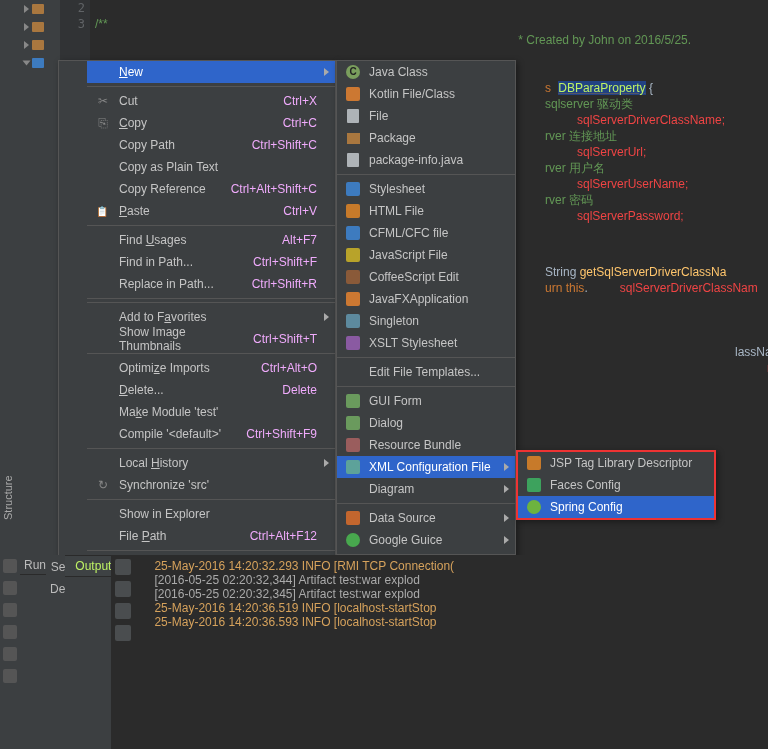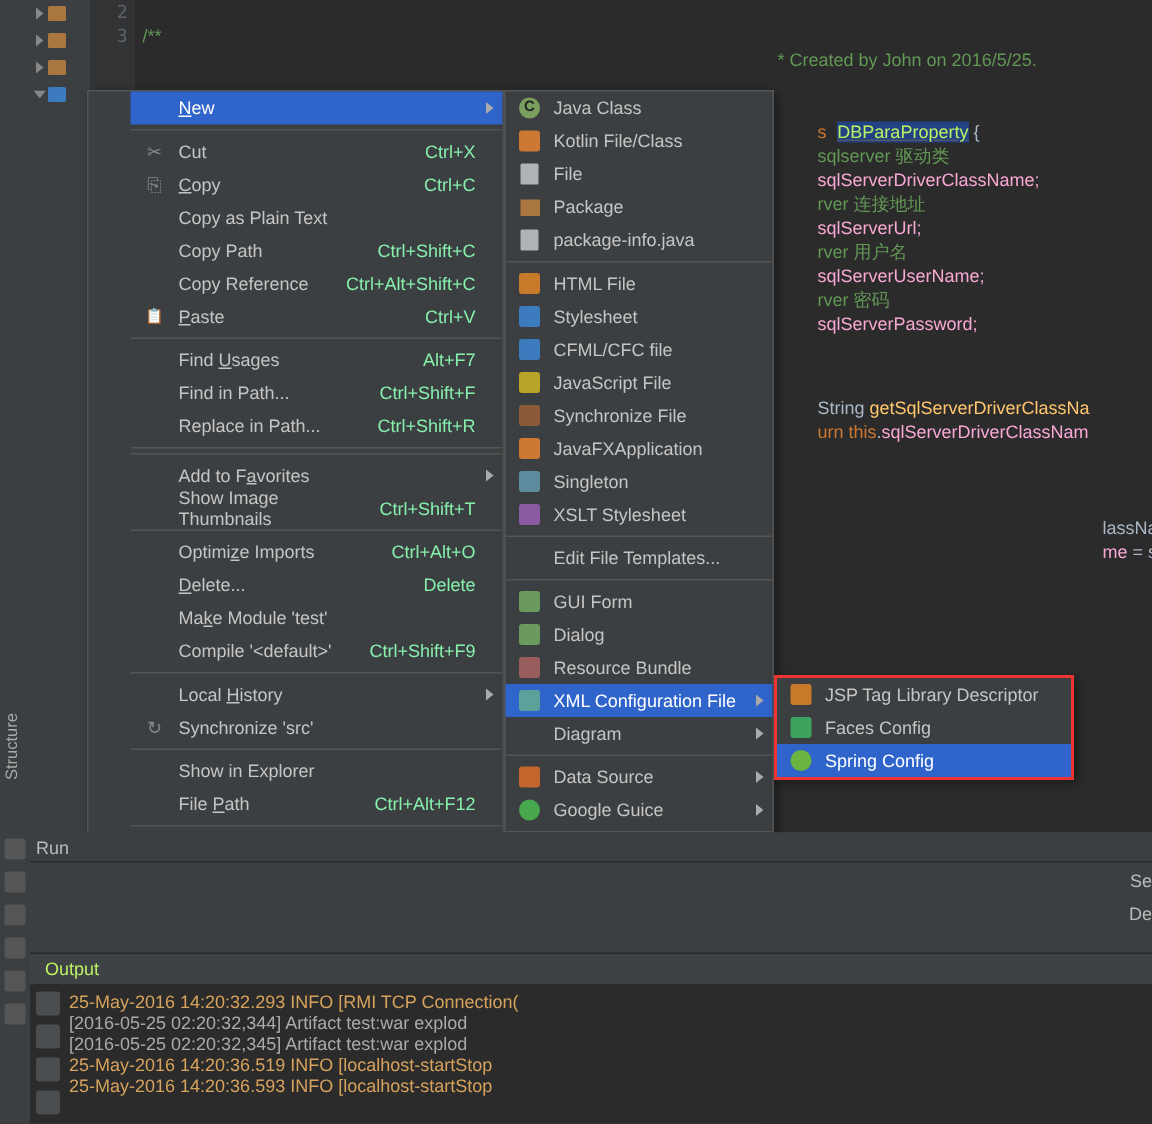--- a/index.html
+++ b/index.html
@@ -15,32 +15,32 @@
   .folder-icon.blue { background: #3d7bbf; }
   .code-area { flex: 1; background: #2b2b2b; position: relative; font-family: Consolas, monospace; }
   .gutter { position: absolute; left: 0; top: 0; width: 30px; background: #313335; height: 100%; text-align: right; padding-right: 5px; color: #606366; }
   .gutter div { height: 16px; line-height: 16px; font-family: Consolas, monospace; }
   .code-lines { position: absolute; left: 35px; top: 0; right: 0; }
   .code-lines div { height: 16px; line-height: 16px; white-space: pre; font-family: Consolas, monospace; }
   .c-comment { color: #629755; }
   .c-kw { color: #cc7832; }
   .c-class { color: #a9b7c6; text-decoration: underline; text-decoration-color: #556; }
   .c-class.sel { background: #214283; color: #bef264; }
-  .c-field { color: #f9a8d4; }
+  .c-field { color: #ef4444; margin-left: 32px; }
   .c-method { color: #ffc66d; }
   .c-text { color: #a9b7c6; }
 
   
   .menu { position: absolute; background: #3c3f41; border: 1px solid #555; box-shadow: 2px 2px 6px rgba(0,0,0,.4); }
   .menu .row { display: flex; align-items: center; height: 22px; padding: 0 18px 0 8px; color: #c5c5c5; position: relative; cursor: default; }
   .menu .row.sep { height: 0; border-top: 1px solid #555; margin: 3px 0; padding: 0; }
   .menu .row .ic { width: 16px; height: 16px; margin-right: 8px; display: flex; align-items: center; justify-content: center; }
   .menu .row .mlabel { flex: 1; }
   .menu .row .mlabel u { text-decoration: underline; }
-  .menu .row .short { color: #86efac; margin-left: 20px; }
+  .menu .row .short { color: #f0abfc; margin-left: 20px; }
   .menu .row .sub { position: absolute; right: 6px; width: 0; height: 0; border-left: 5px solid #aaa; border-top: 4px solid transparent; border-bottom: 4px solid transparent; }
   .menu .row.hi { background: #2f65ca; color: #fff; }
   .menu1 { left: 58px; top: 60px; width: 278px; padding-left: 28px; }
   .menu2 { left: 336px; top: 60px; width: 180px; }
   .menu3 { left: 516px; top: 450px; width: 200px; border: 2px solid #e33; }
 
   
   .ic-c { background:#7a9e5d; width:14px; height:14px; border-radius:50%; color:#222; font: bold 10px/14px sans-serif; text-align:center; }
   .ic-k { background:#cc7832; width:14px; height:14px; border-radius:2px; }
   .ic-file { width:12px; height:14px; background:#aeb3b7; border-radius:1px; }
@@ -67,30 +67,30 @@
   .ic-spring { width:14px; height:14px; background:#6db33f; border-radius:50%; }
   .ic-scissors::before { content:"\2702"; color:#888; }
   .ic-copy::before { content:"\2398"; color:#888; }
   .ic-paste::before { content:"\1F4CB"; font-size:10px; }
   .ic-sync::before { content:"\21BB"; color:#888; }
 
   
   .bottom { position: absolute; left: 0; top: 555px; width: 768px; height: 194px; background: #3c3f41; display: flex; }
   .tool-rail { width: 20px; background: #3c3f41; display: flex; flex-direction: column; gap: 8px; padding-top: 4px; align-items: center; }
   .tool-rail div { width: 14px; height: 14px; background: #555; border-radius: 2px; }
-  .bottom-main { flex: 1; display: flex; flex-direction: column; }
+  .bottom-main { flex: 1; display: flex; }
   .run-bar { height: 20px; background: #3c3f41; border-bottom: 1px solid #2a2a2a; display: flex; align-items: center; padding-left: 4px; gap: 6px; color: #bbb; }
   .out-bar { height: 60px; display: flex; flex-direction: column; align-items: flex-end; }
   .search-row { height: 24px; display: flex; align-items: center; padding-left: 4px; color:#bbb; }
   .de-row { height: 20px; display: flex; align-items: center; padding-left: 4px; color:#bbb; }
   .output-head { height: 22px; background: #3e4244; display: flex; align-items: center; padding-left: 10px; color:#bef264; border-top: 1px solid #2a2a2a; border-bottom: 1px solid #2a2a2a; }
   .console { flex: 1; background: #2b2b2b; font-family: Consolas, monospace; color: #aaa; padding: 4px 2px 4px 4px; display: flex; }
   .console-rail { width: 22px; display: flex; flex-direction: column; gap: 6px; }
   .console-rail div { width: 16px; height: 16px; background: #4a4d4f; border-radius: 2px; }
-  .console-lines { flex: 1; white-space: pre; overflow: hidden; }
+  .console-lines { flex: 1; white-space: pre; overflow: hidden; margin-left: 17px; }
   .log-txt { color: #aaa; }
   .log-orange { color: #d6a25c; }
 </style>
 </head>
 <body>
 
 <div class="root">
   <div class="left-rail">
     <span class="label">Structure</span>
   </div>
@@ -153,26 +153,26 @@
       <span class="mlabel">Cut</span>
       <span class="short">Ctrl+X</span>
     </div>
   <div class="row">
       <span class="ic ic-copy"></span>
       <span class="mlabel"><u>C</u>opy</span>
       <span class="short">Ctrl+C</span>
     </div>
   <div class="row">
       <span class="ic"></span>
-      <span class="mlabel">Copy as Plain Text</span>
-    </div>
-  <div class="row">
-      <span class="ic"></span>
       <span class="mlabel">Copy Path</span>
       <span class="short">Ctrl+Shift+C</span>
+    </div>
+  <div class="row">
+      <span class="ic"></span>
+      <span class="mlabel">Copy as Plain Text</span>
     </div>
   <div class="row">
       <span class="ic"></span>
       <span class="mlabel">Copy Reference</span>
       <span class="short">Ctrl+Alt+Shift+C</span>
     </div>
   <div class="row">
       <span class="ic ic-paste"></span>
       <span class="mlabel"><u>P</u>aste</span>
       <span class="short">Ctrl+V</span>
@@ -302,47 +302,47 @@
     </div>
   <div class="row">
       <span class="ic">
         <span class="ic-file"></span>
       </span>
       <span class="mlabel">package-info.java</span>
     </div>
   <div class="row sep"></div>
   <div class="row">
       <span class="ic">
+        <span class="ic-css"></span>
+      </span>
+      <span class="mlabel">Stylesheet</span>
+    </div>
+  <div class="row">
+      <span class="ic">
         <span class="ic-html"></span>
       </span>
       <span class="mlabel">HTML File</span>
     </div>
   <div class="row">
       <span class="ic">
-        <span class="ic-css"></span>
-      </span>
-      <span class="mlabel">Stylesheet</span>
-    </div>
-  <div class="row">
-      <span class="ic">
         <span class="ic-cfml"></span>
       </span>
       <span class="mlabel">CFML/CFC file</span>
     </div>
   <div class="row">
       <span class="ic">
         <span class="ic-js"></span>
       </span>
       <span class="mlabel">JavaScript File</span>
     </div>
   <div class="row">
       <span class="ic">
         <span class="ic-cs"></span>
       </span>
-      <span class="mlabel">Synchronize File</span>
+      <span class="mlabel">CoffeeScript Edit</span>
     </div>
   <div class="row">
       <span class="ic">
         <span class="ic-fx"></span>
       </span>
       <span class="mlabel">JavaFXApplication</span>
     </div>
   <div class="row">
       <span class="ic">
         <span class="ic-single"></span>

